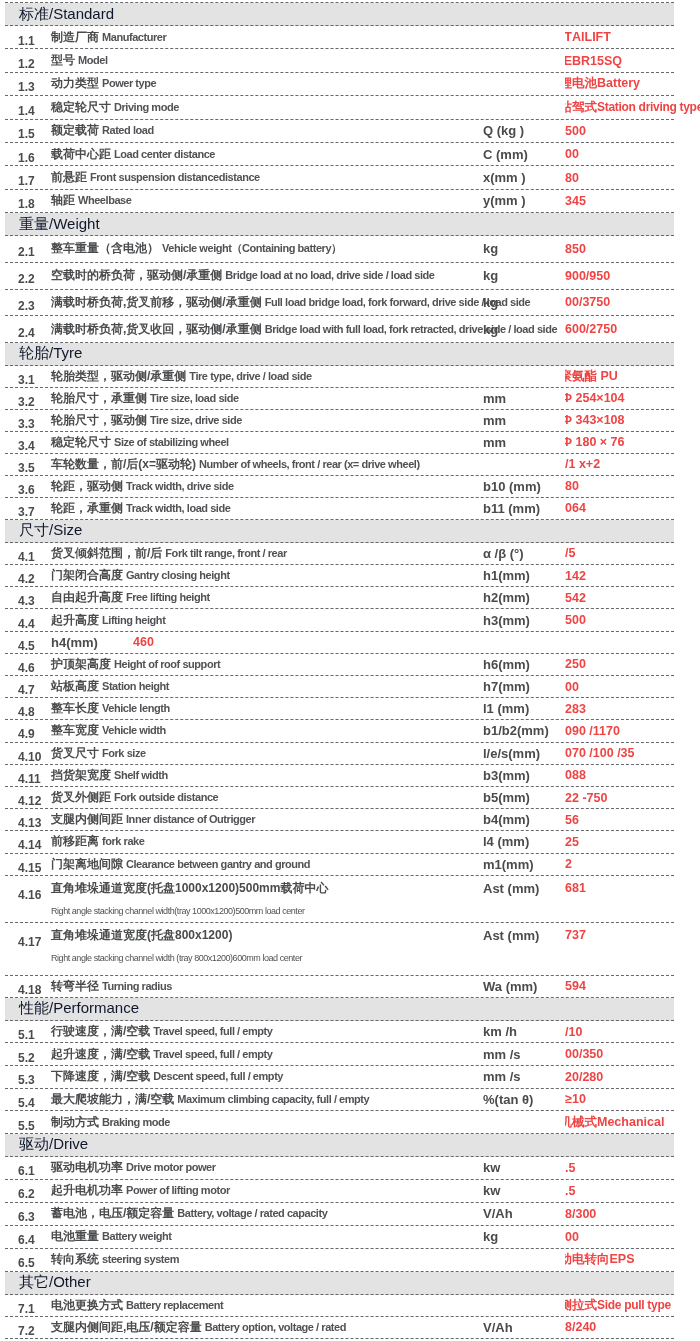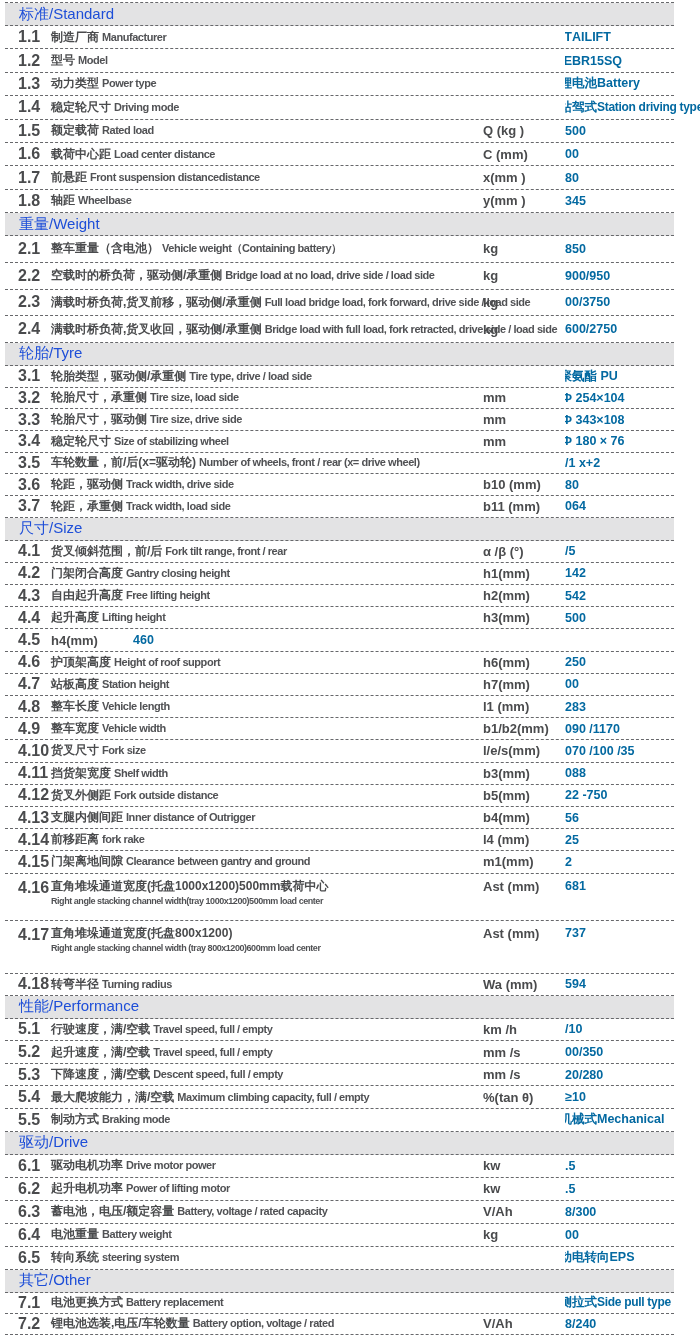--- a/index.html
+++ b/index.html
@@ -8,57 +8,57 @@
     font-family:"Liberation Sans","DejaVu Sans",sans-serif;
     -webkit-font-smoothing:antialiased;
   }
   .sheet{
     width:669px;margin:2px 26px 0 5px;
     border-top:1px dashed #67686b;
   }
   .band{
     box-sizing:border-box;min-height:23px;background:#e3e3e4;
     display:flex;align-items:center;padding-left:14px;
-    font-size:15px;color:#1d4ed8;border-bottom:1px dashed #67686b;
+    font-size:15px;color:#0f172a;border-bottom:1px dashed #67686b;
   }
   .row{
     box-sizing:border-box;display:flex;align-items:center;
     border-bottom:1px dashed #67686b;padding-left:13px;
     color:#4a4b4d;
   }
   .sec0 .row{min-height:23.4px}
   .sec1 .row{min-height:26.7px}
   .sec2 .row{min-height:21.7px}
   .sec3 .row{min-height:22.2px}
   .sec4 .row{min-height:22.6px}
   .sec5 .row{min-height:23px}
   .sec6 .row{min-height:21px}
   .row.twoline{min-height:47px;align-items:flex-start;padding-top:5px;}
   .row.twoline.xpad{min-height:53px;}
   .num{
-    width:33px;flex-shrink:0;font-size:16px;font-weight:600;color:#4a4b4d;
+    width:33px;flex-shrink:0;font-size:12px;font-weight:600;color:#4a4b4d;margin-top:7px;
   }
   .label{
     width:432px;flex-shrink:0;font-size:12px;font-weight:600;
     white-space:nowrap;line-height:1.25;
   }
   .label .en{
     font-size:11px;letter-spacing:-0.45px;font-weight:600;color:#515255;
     margin-left:3px;
   }
   .label .en2{
-    display:block;font-size:9px;letter-spacing:-0.45px;font-weight:700;
-    color:#515255;margin-top:2px;white-space:nowrap;
+    display:block;font-size:9px;letter-spacing:-0.45px;font-weight:400;
+    color:#515255;margin-top:10px;white-space:nowrap;
   }
   .unit{
     width:82px;flex-shrink:0;font-size:13px;font-weight:600;color:#4a4b4d;
     white-space:nowrap;
   }
   .value{
-    flex:1;font-size:12.5px;font-weight:600;color:#0369a1;white-space:nowrap;
+    flex:1;font-size:12.5px;font-weight:600;color:#ef4444;white-space:nowrap;
   }
   .value .vsmall{font-size:12px;letter-spacing:-0.3px;}
   .clip{
     display:inline-block;width:7px;overflow:hidden;direction:rtl;
     vertical-align:bottom;white-space:nowrap;
   }
 </style>
 </head>
 <body>
 
@@ -365,18 +365,18 @@
     <div class="section sec6">
       <div class="band">其它/Other</div>
       <div class="row">
         <span class="num">7.1</span>
         <div class="label"><span class="zh">电池更换方式</span><span class="en">Battery replacement</span></div>
         <div class="unit"></div>
         <div class="value"><span class="clip"><span>侧</span></span><span class="val">拉式</span><span class="vsmall">Side pull type</span></div>
       </div>
       <div class="row">
         <span class="num">7.2</span>
-        <div class="label"><span class="zh">锂电池选装,电压/车轮数量</span><span class="en">Battery option, voltage / rated</span></div>
+        <div class="label"><span class="zh">支腿内侧间距,电压/额定容量</span><span class="en">Battery option, voltage / rated</span></div>
         <div class="unit">V/Ah</div>
         <div class="value"><span class="val">8/240</span></div>
       </div>
     </div>
   </div>
 
 </body></html>

